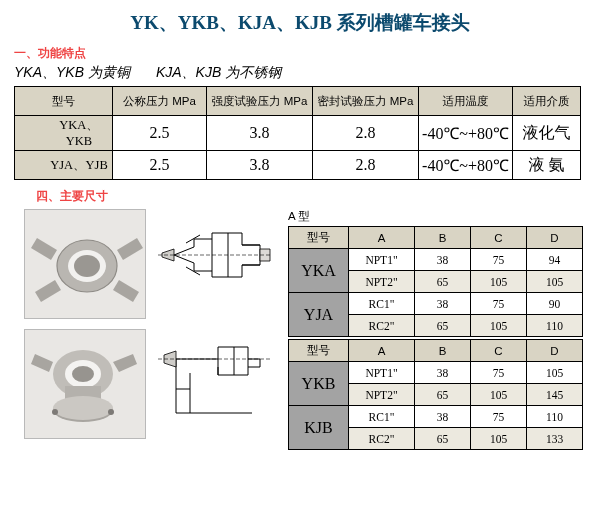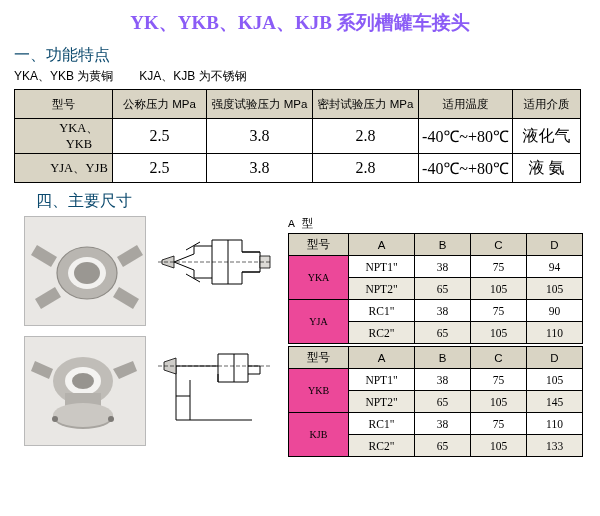--- a/index.html
+++ b/index.html
@@ -21,44 +21,45 @@
     position: relative;
   }
   .title {
     text-align: center;
     font-family: "Liberation Serif", serif;
     font-weight: bold;
     font-size: 19px;
     letter-spacing: 0px;
     padding-top: 10px;
     padding-bottom: 6px;
-    color: #8b5cf6;
+    color: #0c4a6e;
   }
   .section-head {
-    color: #0c4a6e;
-    font-weight: normal;
-    font-size: 16px;
+    color: #ef4444;
+    font-weight: bold;
+    font-size: 12px;
     font-family: "Liberation Sans", sans-serif;
     margin: 3px 0 2px 14px;
   }
   .para {
     font-size: 12.5px;
     line-height: 1.45;
     margin: 0 12px 0 14px;
     text-align: justify;
     font-family: "Liberation Sans", sans-serif;
   }
   .para .indent {
     display: inline-block;
     width: 22px;
   }
   .matline {
-    font-size: 12px;
+    font-size: 14px;
     margin: 1px 0 0 14px;
     font-family: "Liberation Sans", sans-serif;
+    font-style: italic;
   }
   .matline .gap {
     display: inline-block;
     width: 26px;
   }
 
   
   table.perf {
     border-collapse: collapse;
     margin: 4px 0 0 14px;
@@ -105,21 +106,21 @@
   .draw {
     width: 118px;
     height: 108px;
     margin-left: 10px;
     position: relative;
     overflow: hidden;
   }
 
   .label-type {
     font-size: 11.5px;
-    font-family: Liberation Mono, monospace;
+    font-family: Liberation Sans, sans-serif;
     margin-bottom: 2px;
   }
 
   table.dim {
     border-collapse: collapse;
     table-layout: fixed;
     width: 294px;
   }
   table.dim th, table.dim td {
     border: 1px solid #000;
@@ -128,22 +129,22 @@
     height: 19px;
     font-family: "Liberation Serif", serif;
   }
   table.dim thead th {
     background: #d9d4c4;
     font-weight: normal;
     font-family: "Liberation Sans", sans-serif;
     font-size: 11.5px;
   }
   table.dim td.rowhead {
-    background: #ec4899;
-    font-size: 10px;
+    background: #a3a3a3;
+    font-size: 16px;
   }
   table.dim tr.shade td {
     background: #ece9df;
   }
 
   .dim-block {
     position: absolute;
     left: 288px;
   }
   .blockA { top: 0px; }

